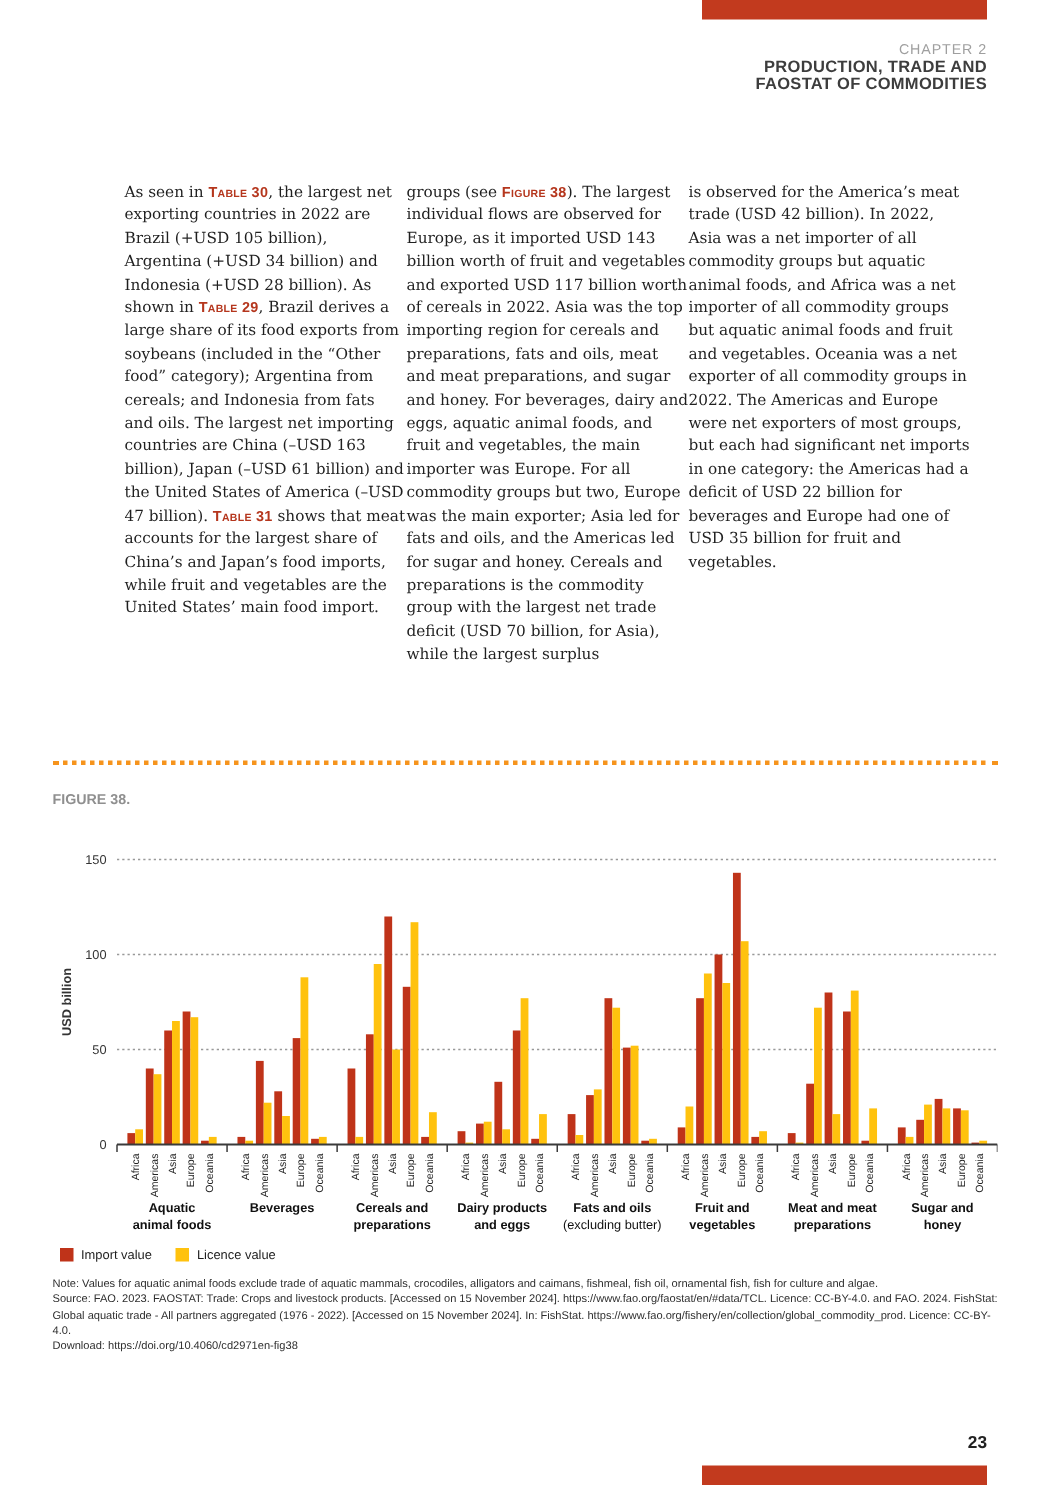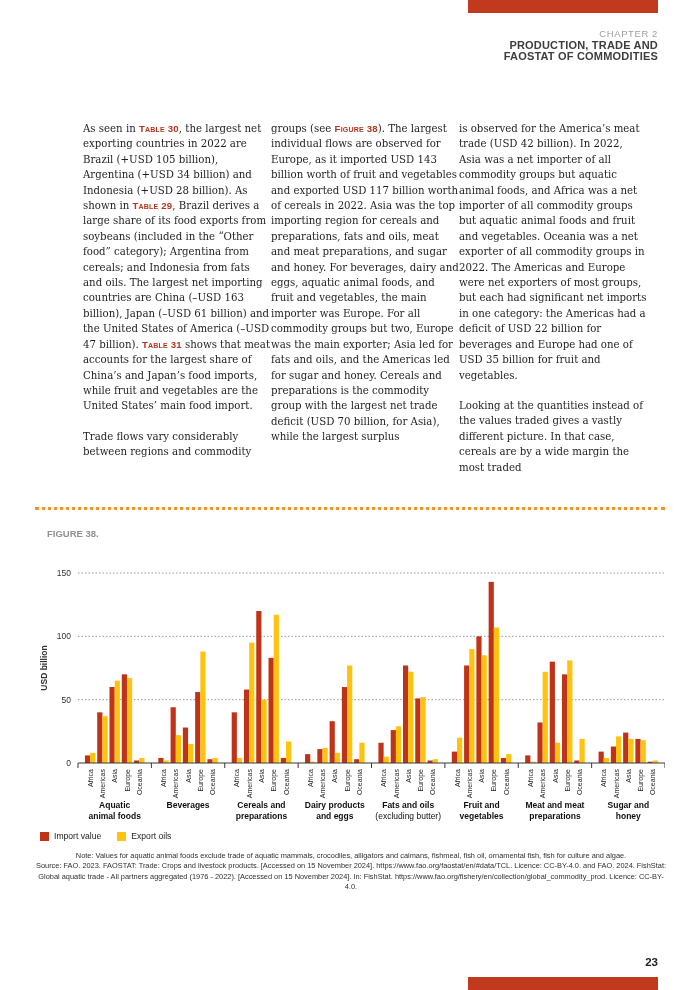--- a/index.html
+++ b/index.html
@@ -11,62 +11,60 @@
   .bottom-bar{position:absolute;left:468px;top:977px;width:190px;height:13px;background:#c23a1e;}
   .header{position:absolute;top:28px;right:42px;text-align:right;font-family:"Liberation Sans",sans-serif;}
   .chapter{font-size:9.5px;color:#9f9f9f;letter-spacing:.6px;margin-bottom:1px;}
   .htitle{font-size:11px;font-weight:700;color:#3d3d3d;line-height:11px;letter-spacing:.2px;}
   .columns{position:absolute;top:121px;left:35px;width:630px;display:flex;margin-left:48px;}
   .col{width:188px;font-size:10.2px;line-height:15.4px;color:#1f1f1f;text-align:left;}
   .col p{margin:0 0 15px 0;}
   .ref{color:#b5361d;font-family:"Liberation Sans",sans-serif;font-variant:small-caps;
        font-weight:700;font-size:9.6px;letter-spacing:.2px;}
   .sep{position:absolute;top:507px;left:35px;width:630px;height:0;border-top:3px dotted #f6941d;}
-  .fig-head{position:absolute;top:528px;left:35px;font-family:"Liberation Sans",sans-serif;margin-left:12px;}
+  .fig-head{position:absolute;top:528px;left:35px;font-family:"Liberation Sans",sans-serif;}
   .fig-label{font-size:9.5px;font-weight:700;color:#8f8f8f;line-height:12px;}
   .fig-title{font-size:10.6px;font-weight:700;color:#141414;line-height:13px;}
   .chart-wrap{position:absolute;top:560px;left:35px;width:630px;height:272px;}
   .ytick{font:8.5px "Liberation Sans",sans-serif;fill:#333;}
   .ylabel{font:700 8.5px "Liberation Sans",sans-serif;fill:#333;}
   .rlabel{font:7px "Liberation Sans",sans-serif;fill:#222;}
   .glabel{font:700 8.5px "Liberation Sans",sans-serif;fill:#101010;}
   .glabel-light{font:8.5px "Liberation Sans",sans-serif;fill:#101010;}
   .legend{position:absolute;top:831px;left:40px;display:flex;gap:16px;align-items:flex-start;
           font-family:"Liberation Sans",sans-serif;font-size:8.6px;color:#1d1d1d;}
   .legend-item{display:flex;align-items:center;}
   .swatch{width:9px;height:9px;margin-right:5px;display:inline-block;}
   .notes{position:absolute;top:851px;left:35px;width:632px;font-family:"Liberation Sans",sans-serif;
          font-size:7.4px;line-height:10.3px;color:#2e2e2e;}
-  .notes p{margin:0;text-align:center;}
+  .notes p{margin:0;}
   .download{margin-top:7px;}
   .pagenum{position:absolute;top:956px;right:42px;font-family:"Liberation Sans",sans-serif;
            font-weight:700;font-size:11.5px;color:#222;}
 </style>
 </head>
 <body>
 
 <div class="top-bar"></div>
 
 <div class="header">
   <div class="chapter">CHAPTER 2</div>
   <div class="htitle">PRODUCTION, TRADE AND</div>
   <div class="htitle">FAOSTAT OF COMMODITIES</div>
 </div>
 
 <div class="columns">
   <div class="col">
     <p><span>As seen in </span><span class="ref">Table 30</span><span>, the largest net exporting countries in 2022 are Brazil (+USD 105 billion), Argentina (+USD 34 billion) and Indonesia (+USD 28 billion). As shown in </span><span class="ref">Table 29</span><span>, Brazil derives a large share of its food exports from soybeans (included in the “Other food” category); Argentina from cereals; and Indonesia from fats and oils. The largest net importing countries are China (–USD 163 billion), Japan (–USD 61 billion) and the United States of America (–USD 47 billion). </span><span class="ref">Table 31</span><span> shows that meat accounts for the largest share of China’s and Japan’s food imports, while fruit and vegetables are the United States’ main food import.</span></p>
-    <p><span>Trade flows vary considerably between regions and commodity</span></p>
   </div>
   <div class="col">
     <p><span>groups (see </span><span class="ref">Figure 38</span><span>). The largest individual flows are observed for Europe, as it imported USD 143 billion worth of fruit and vegetables and exported USD 117 billion worth of cereals in 2022. Asia was the top importing region for cereals and preparations, fats and oils, meat and meat preparations, and sugar and honey. For beverages, dairy and eggs, aquatic animal foods, and fruit and vegetables, the main importer was Europe. For all commodity groups but two, Europe was the main exporter; Asia led for fats and oils, and the Americas led for sugar and honey. Cereals and preparations is the commodity group with the largest net trade deficit (USD 70 billion, for Asia), while the largest surplus</span></p>
   </div>
   <div class="col">
     <p><span>is observed for the America’s meat trade (USD 42 billion). In 2022, Asia was a net importer of all commodity groups but aquatic animal foods, and Africa was a net importer of all commodity groups but aquatic animal foods and fruit and vegetables. Oceania was a net exporter of all commodity groups in 2022. The Americas and Europe were net exporters of most groups, but each had significant net imports in one category: the Americas had a deficit of USD 22 billion for beverages and Europe had one of USD 35 billion for fruit and vegetables.</span></p>
-    <p><span>Looking at the quantities instead of the values traded gives a vastly different picture. In that case, cereals are by a wide margin the most traded</span></p>
   </div>
 </div>
 
 <div class="sep"></div>
 
 <div class="fig-head">
   <div class="fig-label">FIGURE 38.</div>
 </div>
 
 <div class="chart-wrap">
@@ -227,23 +225,24 @@
     </svg>
 </div>
 
 <div class="legend">
   <div class="legend-item">
     <span class="swatch" style="background: rgb(191, 51, 25);"></span>
     <span>Import value</span>
   </div>
   <div class="legend-item">
     <span class="swatch" style="background: rgb(255, 194, 14);"></span>
-    <span>Export oils</span>
+    <span>Licence value</span>
   </div>
 </div>
 
 <div class="notes">
   <p>Note: Values for aquatic animal foods exclude trade of aquatic mammals, crocodiles, alligators and caimans, fishmeal, fish oil, ornamental fish, fish for culture and algae.</p>
   <p>Source: FAO. 2023. FAOSTAT: Trade: Crops and livestock products. [Accessed on 15 November 2024]. https://www.fao.org/faostat/en/#data/TCL. Licence: CC-BY-4.0. and FAO. 2024. FishStat: Global aquatic trade - All partners aggregated (1976 - 2022). [Accessed on 15 November 2024]. In: FishStat. https://www.fao.org/fishery/en/collection/global_commodity_prod. Licence: CC-BY-4.0.</p>
+  <p class="download">Download: https://doi.org/10.4060/cd2971en-fig38</p>
 </div>
 
 <div class="pagenum">23</div>
 <div class="bottom-bar"></div>
 
 </body></html>

